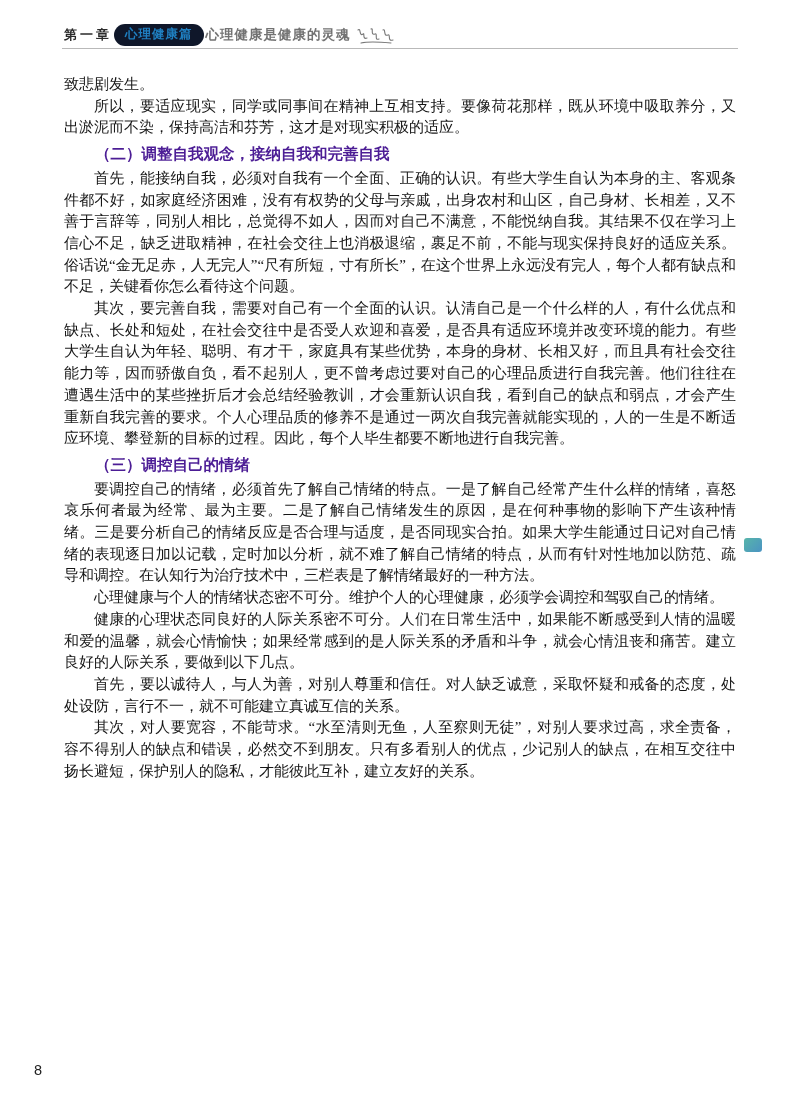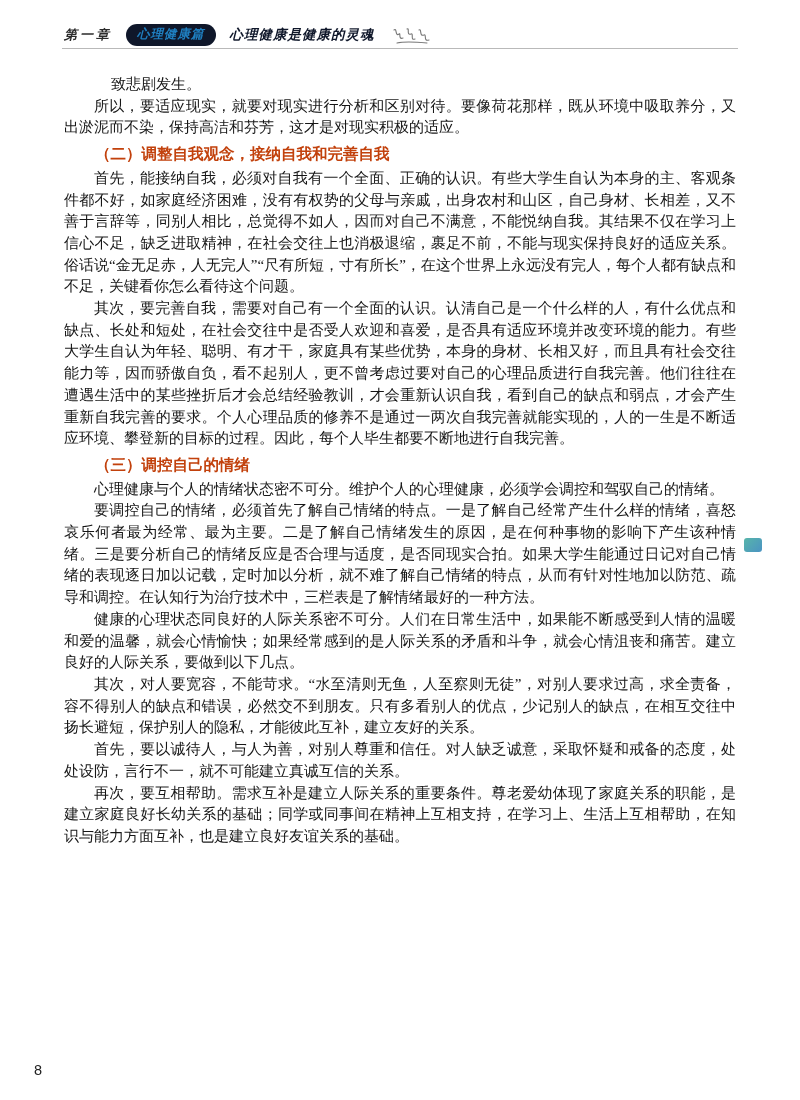--- a/index.html
+++ b/index.html
@@ -19,23 +19,22 @@
   }
   
   .page-header {
     position: absolute;
     left: 64px;
     right: 64px;
     top: 24px;
     height: 22px;
     display: flex;
     align-items: center;
-    gap: 14px;
+    gap: 2px;
     font-family: "Liberation Sans", "DejaVu Sans", sans-serif;
-    font-style: italic;
   }
   .chapter {
     font-size: 13px;
     font-weight: bold;
     letter-spacing: 3px;
     color: #2b2b2b;
     white-space: nowrap;
   }
   .badge {
     background: #0f172a;
@@ -43,21 +42,21 @@
     font-size: 12.5px;
     font-weight: bold;
     padding: 2px 11px 3px;
     border-radius: 11px;
     white-space: nowrap;
     letter-spacing: 1px;
   }
   .htitle {
     font-size: 13.5px;
     font-weight: bold;
-    color: #0f172a;
+    color: #737373;
     letter-spacing: 1px;
     white-space: nowrap;
   }
   .scribble { margin-left: 2px; opacity: 0.75; }
   .rule {
     position: absolute;
     left: 62px;
     right: 62px;
     top: 48px;
     border-bottom: 1px solid #b9b9b9;
@@ -66,28 +65,28 @@
   .content {
     position: absolute;
     left: 64px;
     right: 64px;
     top: 74px;
     font-size: 15px;
     line-height: 21.7px;
     text-align: justify;
     color: #161616;
   }
-  .content p.cont { text-indent: 0; margin-left: 47px; }
+  .content p.cont { text-indent: 0; }
   .content p.p   { text-indent: 2em; }
   .content h3.h {
     text-indent: 2em;
     font-size: 15.5px;
     font-weight: bold;
     margin: 4px 0 3px;
-    color: #c2410c;
+    color: #4c1d95;
   }
   
   .watermark {
     position: absolute;
     right: 38px;
     top: 538px;
     width: 18px;
     height: 14px;
     border-radius: 3px;
     background: linear-gradient(135deg, #3aa89b 0%, #2b80b8 100%);
@@ -118,30 +117,29 @@
         <path d="M28 5 C 31 3, 28 12, 33 10 C 36 9, 32 17, 38 15"></path>
         <path d="M6 18 C 14 16, 26 17, 36 18"></path>
       </g>
     </svg>
   </header>
 
   <div class="rule"></div>
 
   <main class="content" id="content">
       <p class="cont">致悲剧发生。</p>
-      <p class="p">所以，要适应现实，就要对现实进行分析和区别对待。要像荷花那样，既从环境中吸取养分，又出淤泥而不染，保持高洁和芬芳，这才是对现实积极的适应。</p>
+      <p class="p">所以，要适应现实，同学或同事间在精神上互相支持。要像荷花那样，既从环境中吸取养分，又出淤泥而不染，保持高洁和芬芳，这才是对现实积极的适应。</p>
       <h3 class="h">（二）调整自我观念，接纳自我和完善自我</h3>
       <p class="p">首先，能接纳自我，必须对自我有一个全面、正确的认识。有些大学生自认为本身的主、客观条件都不好，如家庭经济困难，没有有权势的父母与亲戚，出身农村和山区，自己身材、长相差，又不善于言辞等，同别人相比，总觉得不如人，因而对自己不满意，不能悦纳自我。其结果不仅在学习上信心不足，缺乏进取精神，在社会交往上也消极退缩，裹足不前，不能与现实保持良好的适应关系。俗话说“金无足赤，人无完人”“尺有所短，寸有所长”，在这个世界上永远没有完人，每个人都有缺点和不足，关键看你怎么看待这个问题。</p>
       <p class="p">其次，要完善自我，需要对自己有一个全面的认识。认清自己是一个什么样的人，有什么优点和缺点、长处和短处，在社会交往中是否受人欢迎和喜爱，是否具有适应环境并改变环境的能力。有些大学生自认为年轻、聪明、有才干，家庭具有某些优势，本身的身材、长相又好，而且具有社会交往能力等，因而骄傲自负，看不起别人，更不曾考虑过要对自己的心理品质进行自我完善。他们往往在遭遇生活中的某些挫折后才会总结经验教训，才会重新认识自我，看到自己的缺点和弱点，才会产生重新自我完善的要求。个人心理品质的修养不是通过一两次自我完善就能实现的，人的一生是不断适应环境、攀登新的目标的过程。因此，每个人毕生都要不断地进行自我完善。</p>
       <h3 class="h">（三）调控自己的情绪</h3>
+      <p class="p">要调控自己的情绪，必须首先了解自己情绪的特点。一是了解自己经常产生什么样的情绪，喜怒哀乐何者最为经常、最为主要。二是了解自己情绪发生的原因，是在何种事物的影响下产生该种情绪。三是要分析自己的情绪反应是否合理与适度，是否同现实合拍。如果大学生能通过日记对自己情绪的表现逐日加以记载，定时加以分析，就不难了解自己情绪的特点，从而有针对性地加以防范、疏导和调控。在认知行为治疗技术中，三栏表是了解情绪最好的一种方法。</p>
       <p class="p">心理健康与个人的情绪状态密不可分。维护个人的心理健康，必须学会调控和驾驭自己的情绪。</p>
-      <p class="p">要调控自己的情绪，必须首先了解自己情绪的特点。一是了解自己经常产生什么样的情绪，喜怒哀乐何者最为经常、最为主要。二是了解自己情绪发生的原因，是在何种事物的影响下产生该种情绪。三是要分析自己的情绪反应是否合理与适度，是否同现实合拍。如果大学生能通过日记对自己情绪的表现逐日加以记载，定时加以分析，就不难了解自己情绪的特点，从而有针对性地加以防范、疏导和调控。在认知行为治疗技术中，三栏表是了解情绪最好的一种方法。</p>
       <p class="p">健康的心理状态同良好的人际关系密不可分。人们在日常生活中，如果能不断感受到人情的温暖和爱的温馨，就会心情愉快；如果经常感到的是人际关系的矛盾和斗争，就会心情沮丧和痛苦。建立良好的人际关系，要做到以下几点。</p>
+      <p class="p">首先，要以诚待人，与人为善，对别人尊重和信任。对人缺乏诚意，采取怀疑和戒备的态度，处处设防，言行不一，就不可能建立真诚互信的关系。</p>
       <p class="p">其次，对人要宽容，不能苛求。“水至清则无鱼，人至察则无徒”，对别人要求过高，求全责备，容不得别人的缺点和错误，必然交不到朋友。只有多看别人的优点，少记别人的缺点，在相互交往中扬长避短，保护别人的隐私，才能彼此互补，建立友好的关系。</p>
-      <p class="p">首先，要以诚待人，与人为善，对别人尊重和信任。对人缺乏诚意，采取怀疑和戒备的态度，处处设防，言行不一，就不可能建立真诚互信的关系。</p>
-      <p class="p">再次，要互相帮助。需求互补是建立人际关系的重要条件。尊老爱幼体现了家庭关系的职能，是建立家庭良好长幼关系的基础；同学或同事间在精神上互相支持，在学习上、生活上互相帮助，在知识与能力方面互补，也是建立良好友谊关系的基础。</p>
     </main>
 
   <div class="watermark"></div>
 
   <div class="page-number">8</div>
 
 </div>
 
 </body></html>

